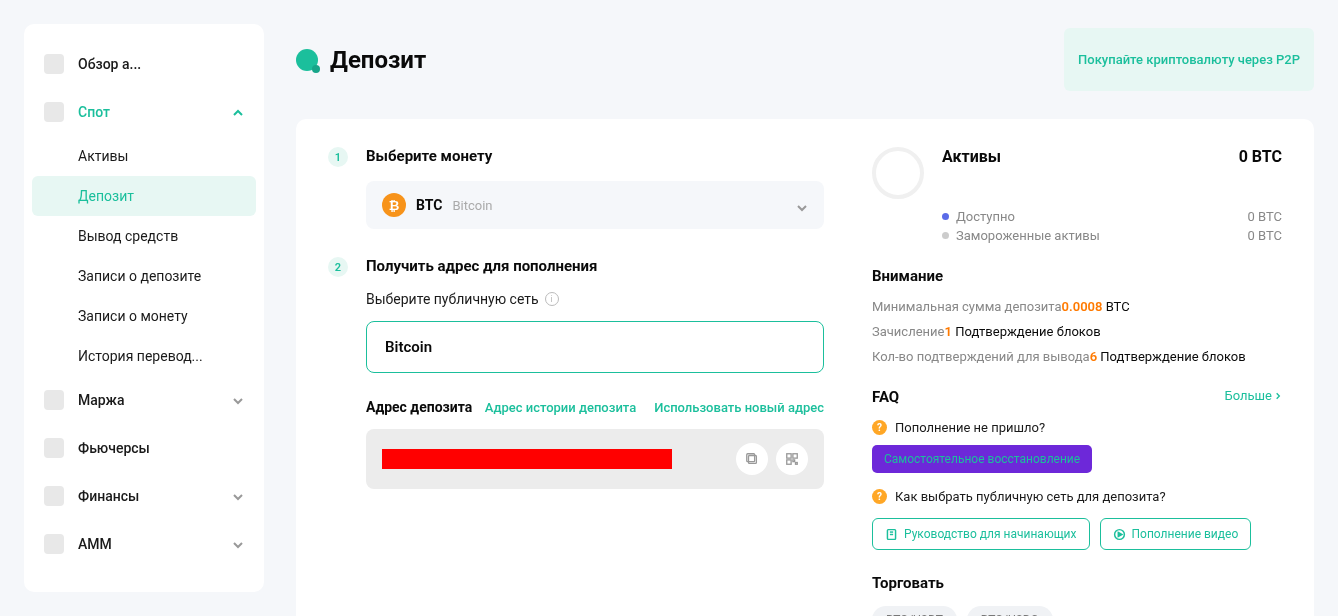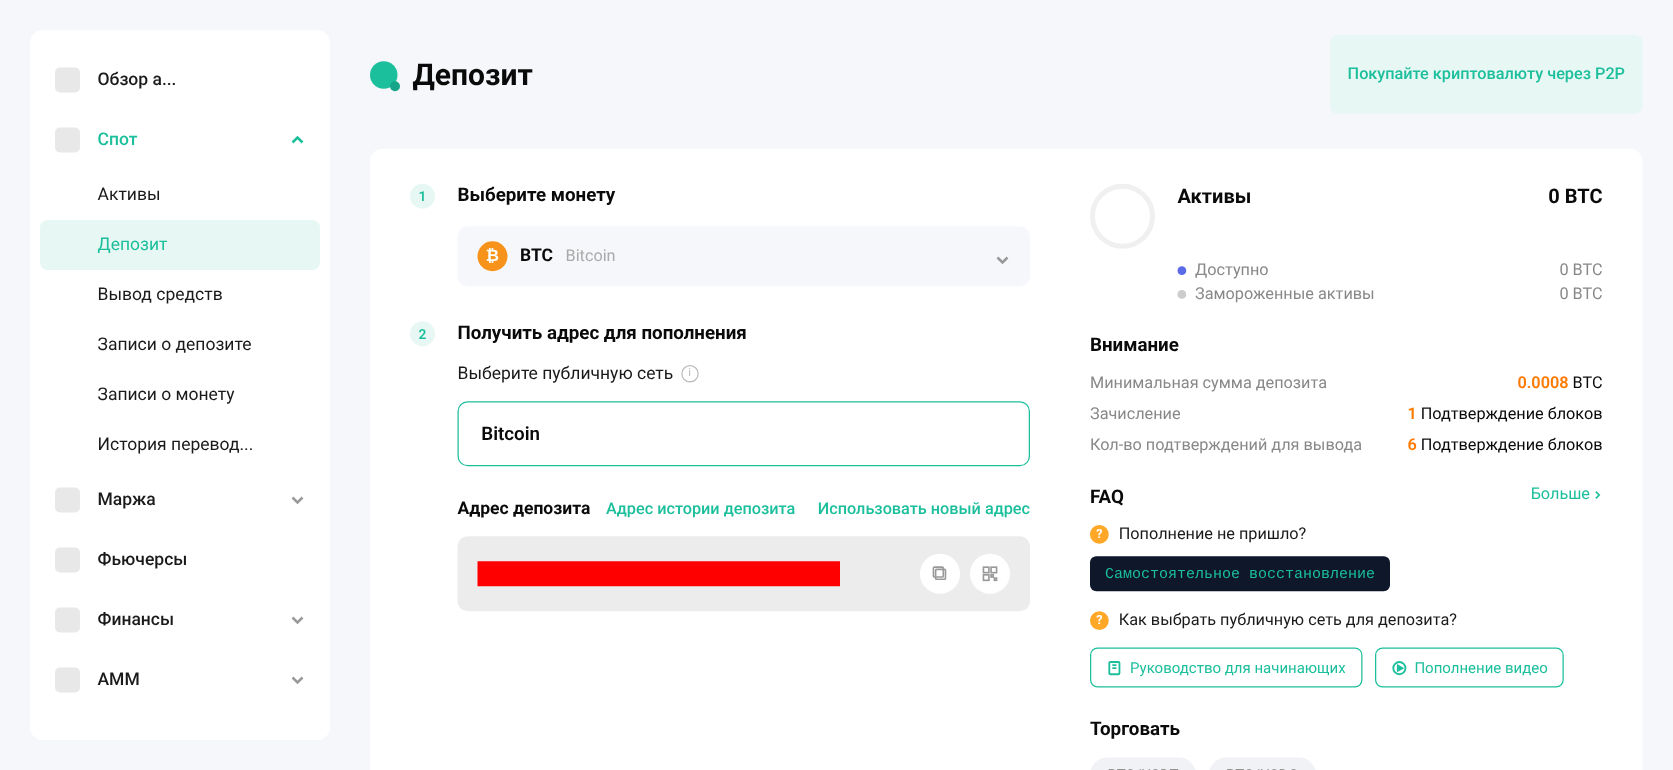--- a/index.html
+++ b/index.html
@@ -60,31 +60,31 @@
 .assets-title { font-size: 16px; font-weight: 700; color: #0a0a0a; }
 .assets-val { font-size: 16px; font-weight: 700; color: #0a0a0a; }
 .assets-row-wrap { margin-left: 70px; }
 .stat-row { display: flex; justify-content: space-between; align-items: center; font-size: 13px; color: #888; margin-bottom: 4px; }
 .stat-row .lbl { display: flex; align-items: center; gap: 7px; }
 .dot { width:7px; height:7px; border-radius:50%; }
 .dot.blue { background:#5b6be8; }
 .dot.gray { background:#ccc; }
 
 .section-title { font-size: 15px; font-weight: 700; color: #0a0a0a; margin: 24px 0 14px; }
-.info-row { display: flex; justify-content: space-between; font-size: 13px; margin-bottom: 10px; }
+.info-row { display: flex; font-size: 13px; margin-bottom: 10px; }
 .info-row .k { color: #888; }
 .info-row .v { color: #0a0a0a; }
 .orange { color: #ff7a00; font-weight: 600; }
 
 .faq-head { display: flex; justify-content: space-between; align-items: flex-start; margin: 24px 0 14px; }
 .faq-title { font-size: 15px; font-weight: 700; color: #0a0a0a; }
 .more-link { color: #1bbf9c; font-size: 13px; cursor:pointer; display:flex; align-items:center; gap:2px; }
 .faq-q { display: flex; align-items: center; gap: 8px; font-size: 13px; color: #1a1a1a; margin-bottom: 10px; }
 .q-icon { width:15px; height:15px; background:#ffa726; border-radius:50%; color:#fff; font-size:10px; font-weight:700; display:flex; align-items:center; justify-content:center; }
-.recovery-btn { background:#0f172a; color:#1bbf9c; border:none; padding:7px 12px; border-radius:5px; font-size:12px; margin-bottom:16px; margin-left: 0; cursor:pointer;font-family:Liberation Mono, monospace; }
+.recovery-btn { background:#6d28d9; color:#1bbf9c; border:none; padding:7px 12px; border-radius:5px; font-size:12px; margin-bottom:16px; margin-left: 0; cursor:pointer; }
 .guide-btns { display:flex; gap:10px; margin-top:14px; }
 .guide-btn { border:1px solid #1bbf9c; background:#fff; color:#1bbf9c; padding:8px 12px; border-radius:6px; font-size:12px; display:flex; align-items:center; gap:6px; cursor:pointer; }
 .guide-btn svg { width:13px; height:13px; stroke:#1bbf9c; fill:none; stroke-width:1.8; }
 
 .trade-pills { display:flex; gap:10px; margin-top:12px; }
 .pill { background:#f0f2f5; color:#777; padding:7px 14px; border-radius:14px; font-size:12px; cursor:pointer; }
 </style>
 </head>
 <body>
 

